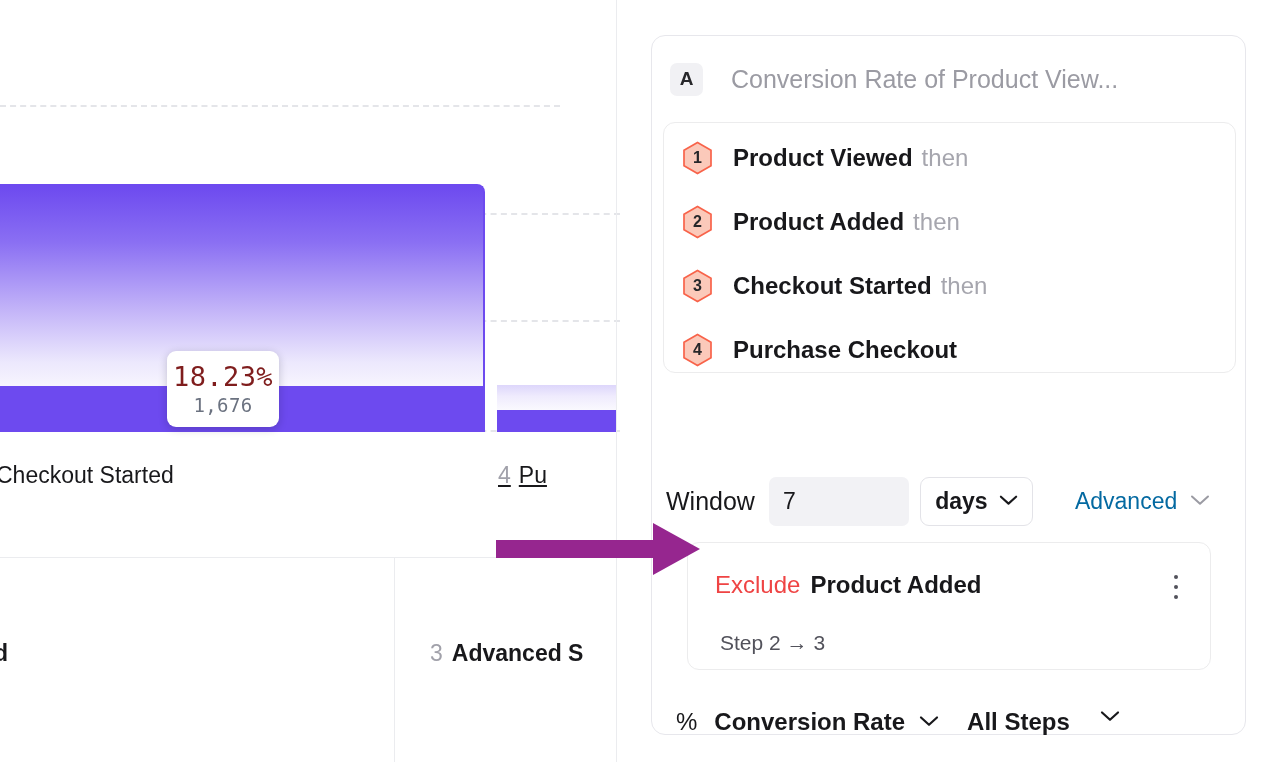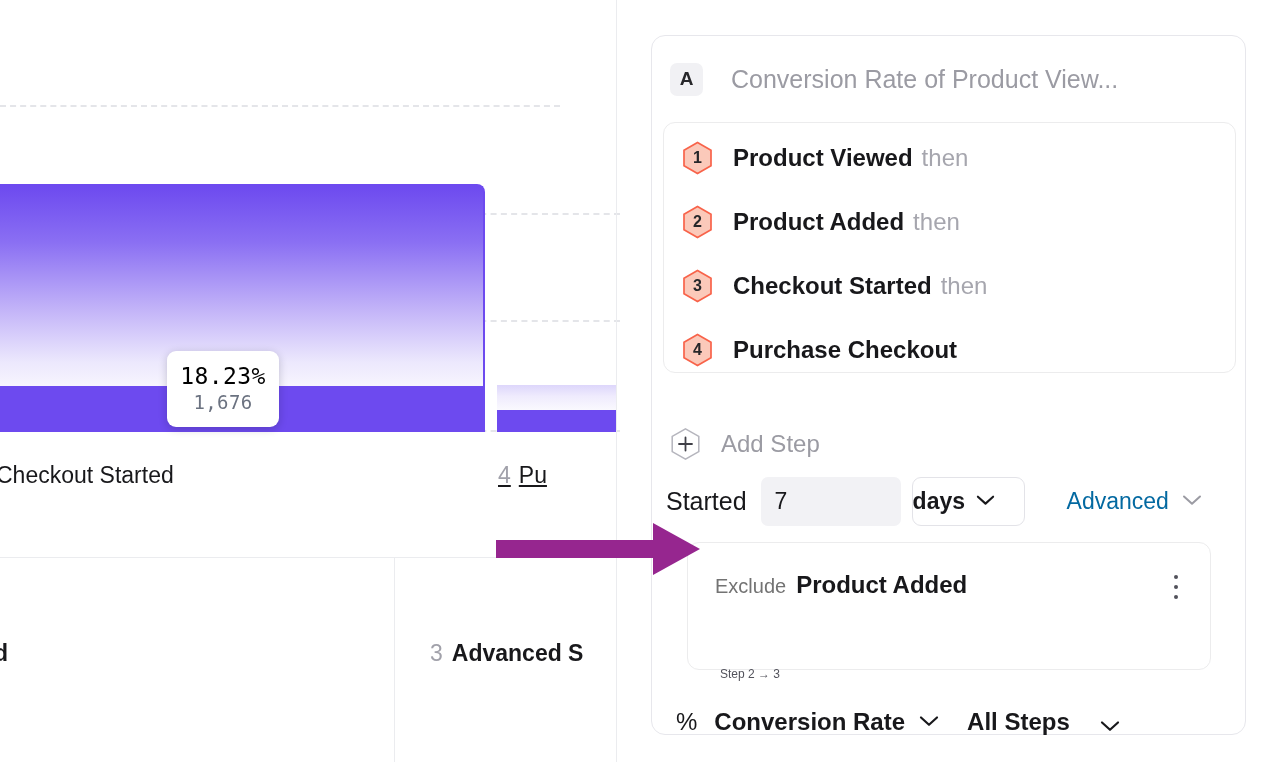--- a/index.html
+++ b/index.html
@@ -32,21 +32,21 @@
                background: linear-gradient(180deg, #ddd6fb 0%, #efebfd 45%, #faf9fe 100%); }
   #bar4-base { position: absolute; left: 0; top: 25px; width: 120px; height: 22px;
                background: #6d4aef; }
 
   
   #tooltip { position: absolute; left: 167px; top: 351px; width: 112px; height: 76px;
              background: #fff; border-radius: 9px;
              box-shadow: 0 2px 9px rgba(20,20,40,.22);
              display: flex; flex-direction: column; align-items: center; justify-content: center;
              font-family: "DejaVu Sans Mono", monospace; }
-  #tooltip .pct { font-size: 23px; color: #000000; letter-spacing: .4px; line-height: 1.18; }
+  #tooltip .pct { font-size: 27px; color: #7f1d1d; letter-spacing: .4px; line-height: 1.18; }
   #tooltip .cnt { font-size: 19px; color: #6b7280; letter-spacing: .4px; line-height: 1.3; }
 
   
   .xlabel { position: absolute; font-size: 23px; color: #18181b; white-space: nowrap; }
   .xlabel .num { color: #a1a1aa; margin-right: 8px; }
 
   #hdivider { position: absolute; left: 0; top: 557px; width: 617px; height: 1px; background: #ebecef; }
 
   
   #bottom-strip { position: absolute; left: 0; top: 558px; width: 617px; height: 204px; }
@@ -81,40 +81,40 @@
   #add-step-label { margin-left: 20px; font-size: 24px; color: #9b9ba3; }
 
   #window-row { position: absolute; left: 14px; top: 440px; width: 570px; height: 50px;
                 display: flex; align-items: center; }
   #window-label { font-size: 25px; color: #18181b; }
   #window-input { margin-left: 14px; width: 140px; height: 49px; background: #f2f2f5;
                   border: none; border-radius: 7px; font-size: 23px; color: #18181b;
                   padding-left: 14px; font-family: "Liberation Sans", sans-serif; outline: none; }
   #unit-select { margin-left: 11px; width: 113px; height: 49px; background: #fff;
                  border: 1px solid #e3e3e8; border-radius: 9px;
-                 display: flex; align-items: center; gap: 11px; }
+                 display: flex; align-items: center; justify-content: center; gap: 11px; }
   #unit-select .txt { font-size: 23px; font-weight: 700; color: #18181b; }
   #advanced-drop { margin-left: 42px; display: flex; align-items: center; gap: 13px; }
   #advanced-drop .txt { font-size: 23px; color: #0369a1; }
 
   #exclude-card { position: absolute; left: 35px; top: 506px; width: 524px; height: 128px;
                   border: 1px solid #ececed; border-radius: 12px; background: #fff; }
   #exclude-line { position: absolute; left: 27px; top: 28px; display: flex; align-items: baseline; }
-  #exclude-word { font-size: 20px; color: #737373; }
+  #exclude-word { font-size: 24px; color: #ef4444; }
   #exclude-event { margin-left: 10px; font-size: 24px; font-weight: 700; color: #18181b; }
-  #exclude-sub { position: absolute; left: 32px; top: 88px; font-size: 12px; color: #52525b; margin-top: 36px; }
+  #exclude-sub { position: absolute; left: 32px; top: 88px; font-size: 21px; color: #52525b; }
   #kebab { position: absolute; right: 24px; top: 28px; width: 20px; height: 32px;
            display: flex; flex-direction: column; align-items: center; justify-content: center; gap: 6px; }
   #kebab i { display: block; width: 4px; height: 4px; border-radius: 50%; background: #52525b; }
 
   #bottom-row { position: absolute; left: 24px; top: 672px; display: flex; align-items: center; }
   #pct-sign { font-size: 24px; color: #18181b; }
   #metric-drop { margin-left: 17px; display: flex; align-items: center; gap: 14px; justify-content: flex-end; }
   #metric-drop .txt { font-size: 24px; font-weight: 700; color: #18181b; }
-  #steps-drop { margin-left: 28px; display: flex; align-items: flex-end; gap: 30px; }
+  #steps-drop { margin-left: 28px; display: flex; align-items: flex-start; gap: 30px; }
   #steps-drop .txt { font-size: 24px; font-weight: 700; color: #18181b; }
 
   
   #annot-arrow { position: absolute; left: 493px; top: 519px; pointer-events: none; }
 </style>
 </head>
 <body>
 
 <div id="root">
 
@@ -212,32 +212,23 @@
           <svg width="31" height="34" viewBox="0 0 31 34">
               <polygon points="15.5,1.6 29,9.3 29,24.7 15.5,32.4 2,24.7 2,9.3" fill="#fbc9ba" stroke="#f8634a" stroke-width="1.7"></polygon>
             </svg>
           <span>4</span>
         </span>
         <span class="step-label">Purchase Checkout</span>
         <span class="step-then"></span>
       </div>
     </div>
 
-    <div id="add-step-row">
-      <span class="hexbadge">
-        <svg width="31" height="34" viewBox="0 0 31 34">
-          <polygon points="15.5,1.8 28.8,9.4 28.8,24.6 15.5,32.2 2.2,24.6 2.2,9.4" fill="none" stroke="#b5b5bd" stroke-width="1.5"></polygon>
-          <path d="M15.5 10.5v13M9 17h13" stroke="#3f3f46" stroke-width="1.8" stroke-linecap="round"></path>
-        </svg>
-      </span>
-      <span id="add-step-label">Add Step</span>
-    </div>
 
     <div id="window-row">
-      <span id="window-label">Started</span>
+      <span id="window-label">Window</span>
       <input id="window-input" type="text" value="7" style="">
       <div id="unit-select">
         <span class="txt">days</span>
         <span>
           <svg width="19" height="12" viewBox="0 0 20 12" fill="none" stroke="#18181b" stroke-width="2.2" stroke-linecap="round" stroke-linejoin="round">
               <path d="M2 2.5 10 9.8 18 2.5"></path>
             </svg>
         </span>
       </div>
       <div id="advanced-drop">

